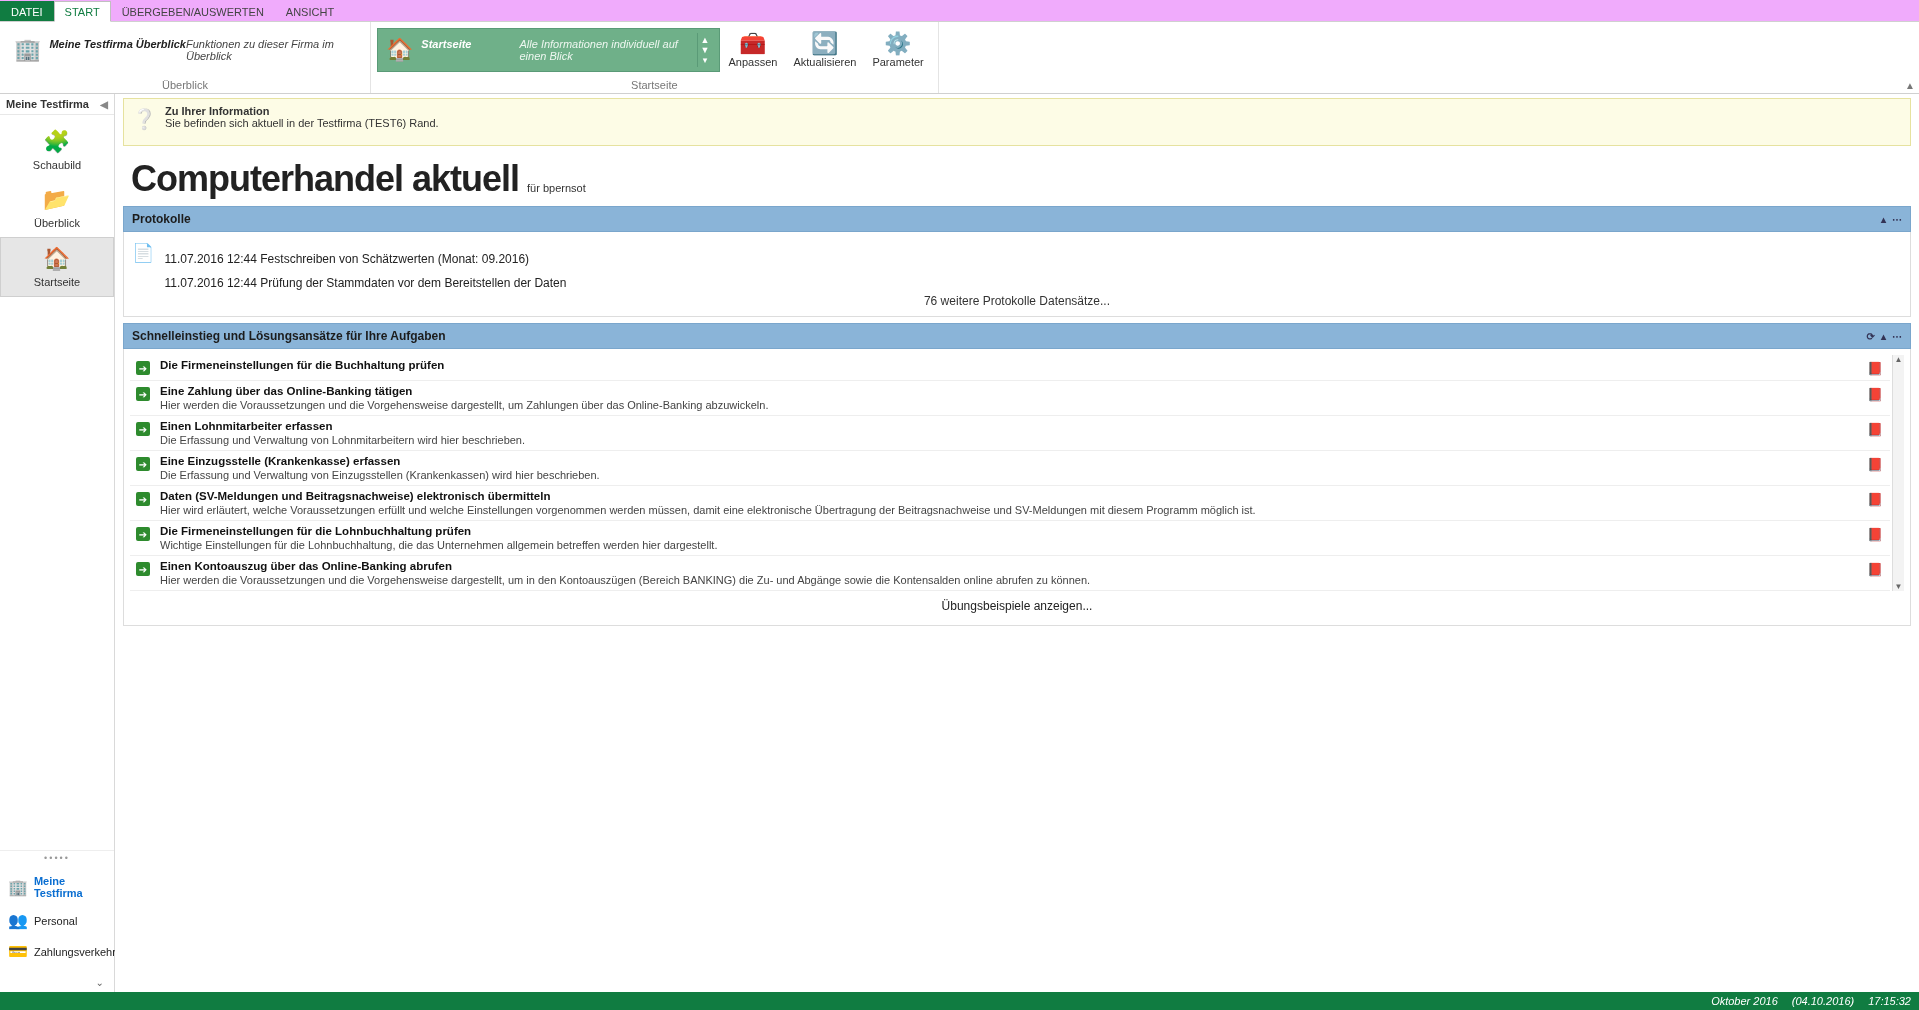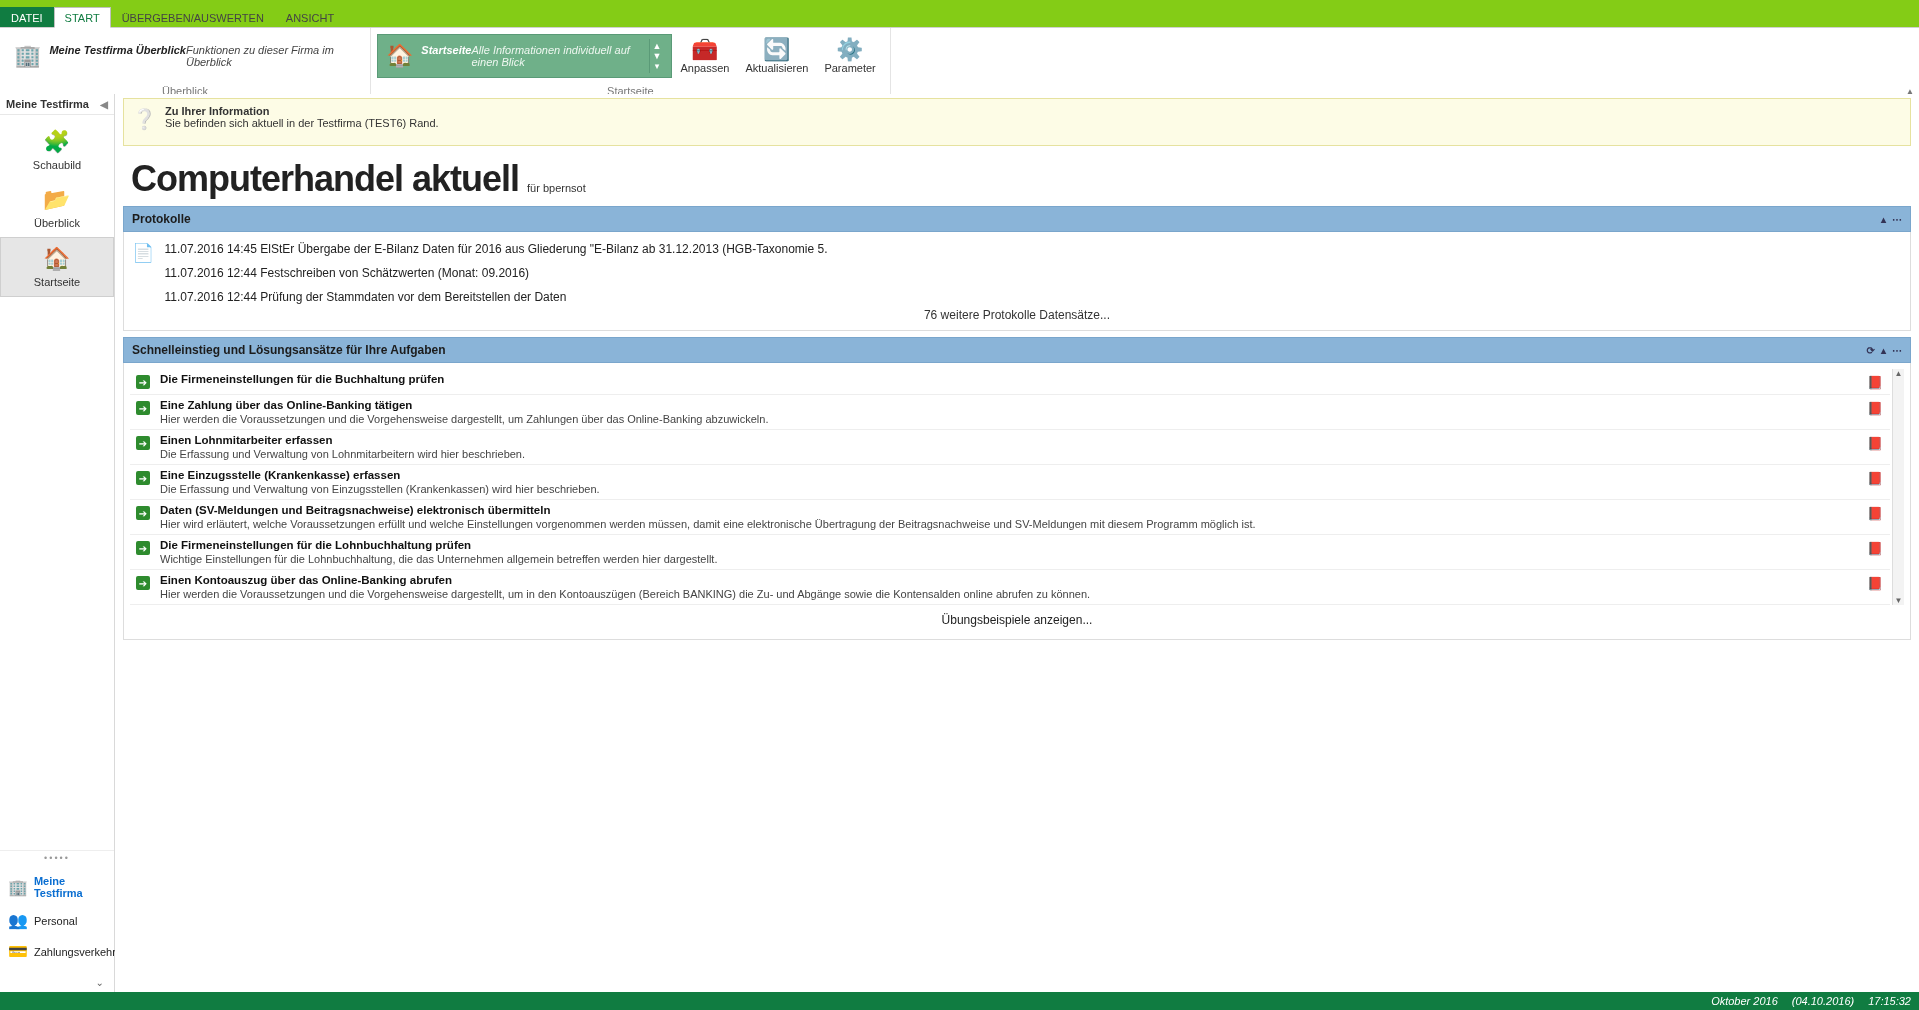--- a/index.html
+++ b/index.html
@@ -1,36 +1,36 @@
 <!DOCTYPE html>
 <html><head>
 <meta charset="utf-8">
 <style>
 html,body{margin:0;padding:0;font-family:"Segoe UI",Tahoma,sans-serif;font-size:12px;color:#222;background:#fff;height:100%;}
 *{box-sizing:border-box;}
 
 
-.menu-tabs{display:flex;align-items:flex-end;height:28px;border-bottom:1px solid #d0d0d0;background:#84cc16;}
+.menu-tabs{display:flex;align-items:flex-end;height:22px;border-bottom:1px solid #d0d0d0;background:#f0abfc;}
 .menu-tab{padding:4px 10px 3px;font-size:11px;color:#444;border:1px solid transparent;border-bottom:none;cursor:pointer;}
 .menu-tab.file{background:#107c41;color:#fff;}
 .menu-tab.active{border:1px solid #c0c0c0;border-bottom:1px solid #fff;color:#107c41;position:relative;top:1px;background:#fff;}
 
 
 .ribbon{display:flex;align-items:stretch;border-bottom:1px solid #d0d0d0;background:#fff;position:relative;min-height:72px;}
 .ribbon-group{display:flex;flex-direction:column;border-right:1px solid #e4e4e4;}
 .ribbon-group-body{display:flex;align-items:center;flex:1;padding:2px 6px;}
 .ribbon-group-label{text-align:center;font-size:11px;color:#777;padding:2px 4px;}
 .rib-btn{display:flex;flex-direction:column;align-items:center;justify-content:center;padding:3px 8px;cursor:pointer;font-size:11px;color:#333;}
 .rib-btn .ico{font-size:22px;line-height:24px;}
 .rib-wide{display:flex;align-items:center;padding:4px 8px;gap:8px;cursor:pointer;}
 .rib-wide .txt{display:flex;flex-direction:row;font-style:italic;}
 .rib-wide .txt .t{font-weight:bold;font-size:11px;}
 .rib-wide .txt .d{font-size:11px;color:#444;max-width:170px;}
 .rib-wide.sel{background:#6fb089;color:#fff;border:1px solid #5a9a77;}
-.rib-wide.sel .txt .d{color:#eef7f0;}
+.rib-wide.sel .txt .d{color:#eef7f0;margin-left:48px;}
 .rib-wide .ico{font-size:22px;}
 .rib-dd{width:14px;display:flex;flex-direction:column;justify-content:space-around;align-items:center;border-left:1px solid #5a9a77;color:#fff;font-size:9px;padding:2px 0;}
 .ribbon-collapse{position:absolute;right:4px;bottom:2px;font-size:10px;color:#777;cursor:pointer;}
 
 
 .layout{display:flex;position:absolute;top:94px;bottom:18px;left:0;right:0;}
 .sidebar{width:115px;border-right:1px solid #d9d9d9;display:flex;flex-direction:column;background:#fff;}
 .sidebar-title{display:flex;align-items:center;justify-content:space-between;padding:4px 6px;font-weight:bold;font-size:11px;color:#333;border-bottom:1px solid #e8e8e8;}
 .sidebar-title .chev{color:#888;font-size:10px;cursor:pointer;}
 .side-items{padding-top:6px;}
@@ -194,21 +194,20 @@
         <span>Protokolle</span>
         <span class="head-actions">
           <span>▴</span>
           <span>⋯</span>
         </span>
       </div>
       <div class="panel-body">
         <div class="proto-row">
           <span class="ico">📄</span>
           <div style="flex:1">
-            <div class="line">11.07.2016 14:45 ElStEr Übergabe der E-Bilanz Daten für 2016 aus Gliederung "E-Bilanz ab 31.12.2013 (HGB-Taxonomie 5.</div>
             <div class="line" style="margin-top:10px">11.07.2016 12:44 Festschreiben von Schätzwerten (Monat: 09.2016)</div>
             <div class="line" style="margin-top:10px">11.07.2016 12:44 Prüfung der Stammdaten vor dem Bereitstellen der Daten</div>
           </div>
         </div>
         <div class="proto-more">76 weitere Protokolle Datensätze...</div>
       </div>
     </div>
 
     <div class="panel">
       <div class="panel-head">

